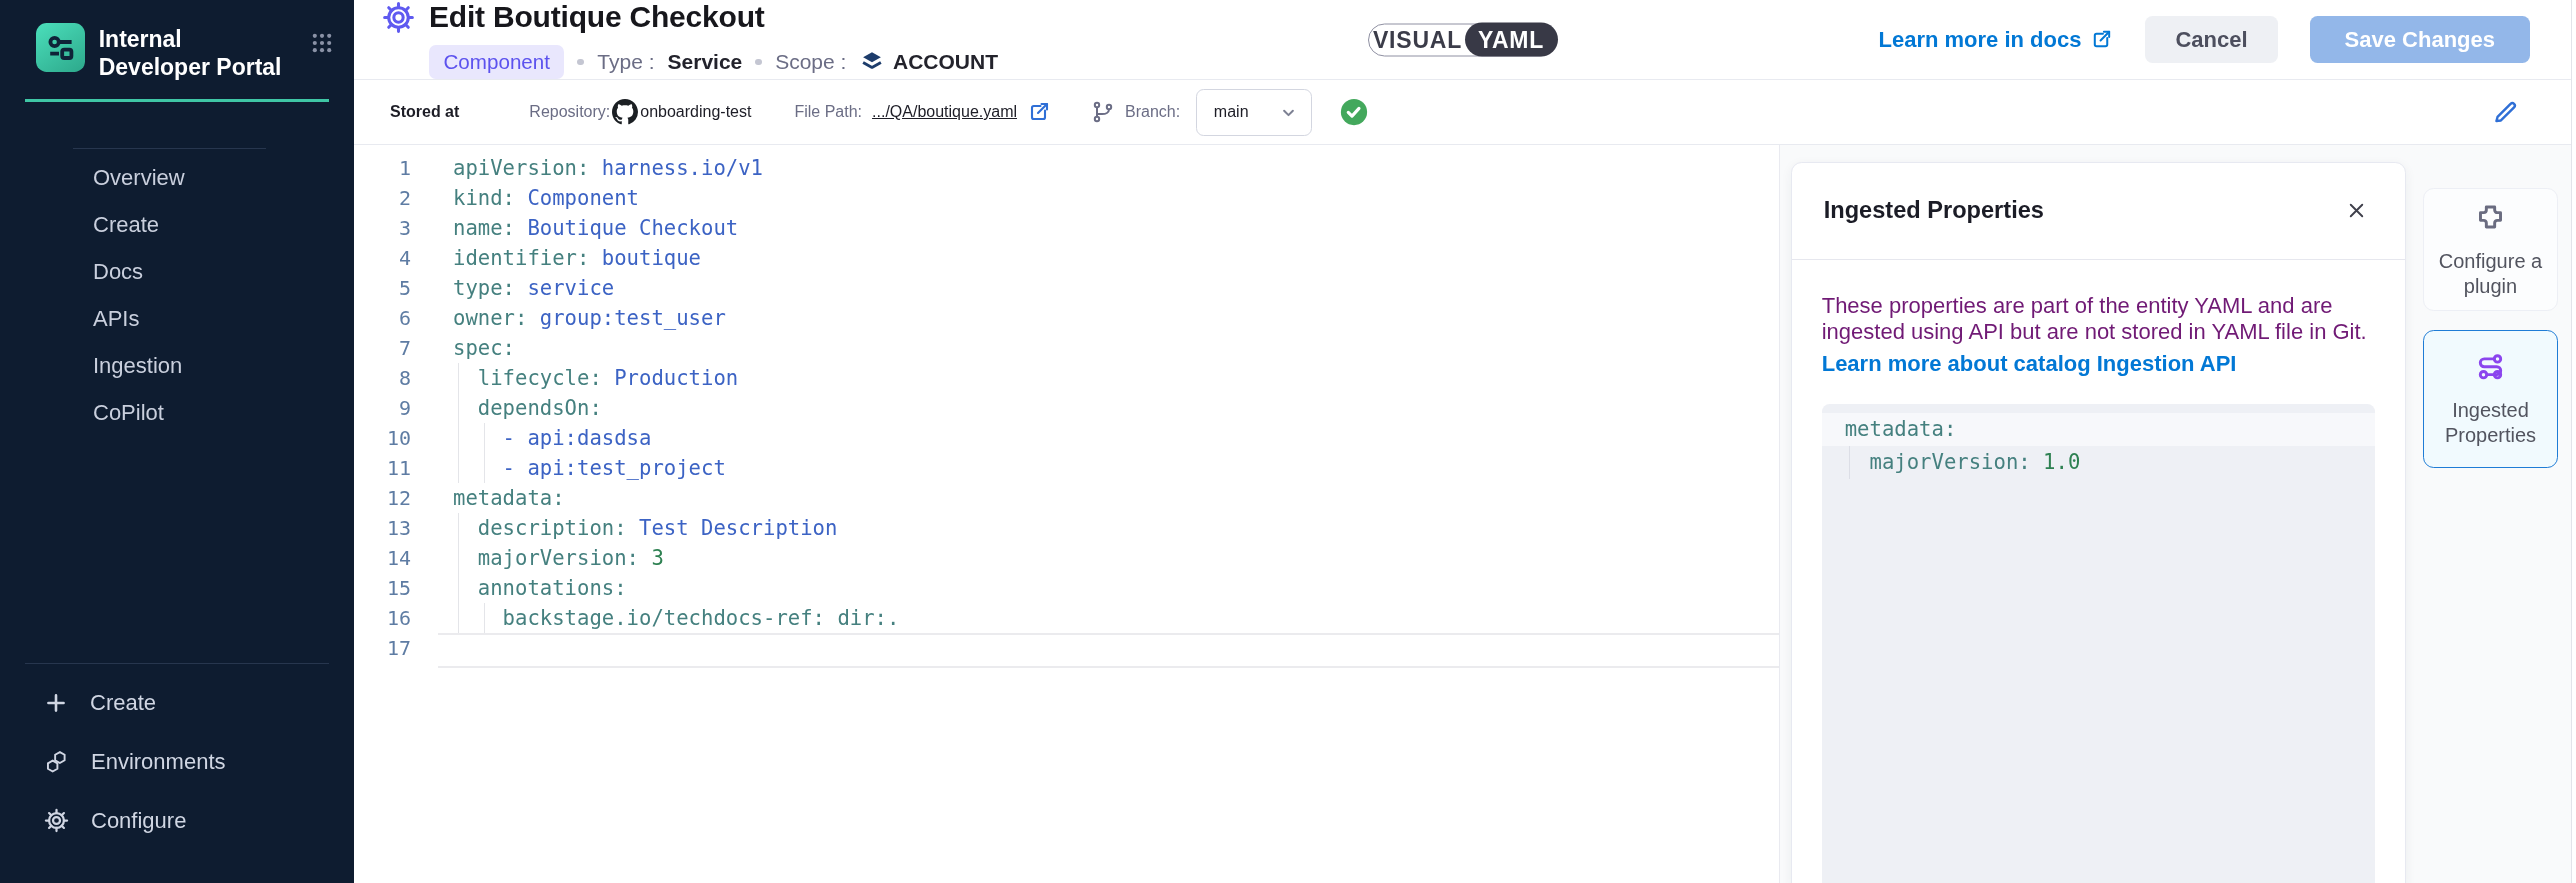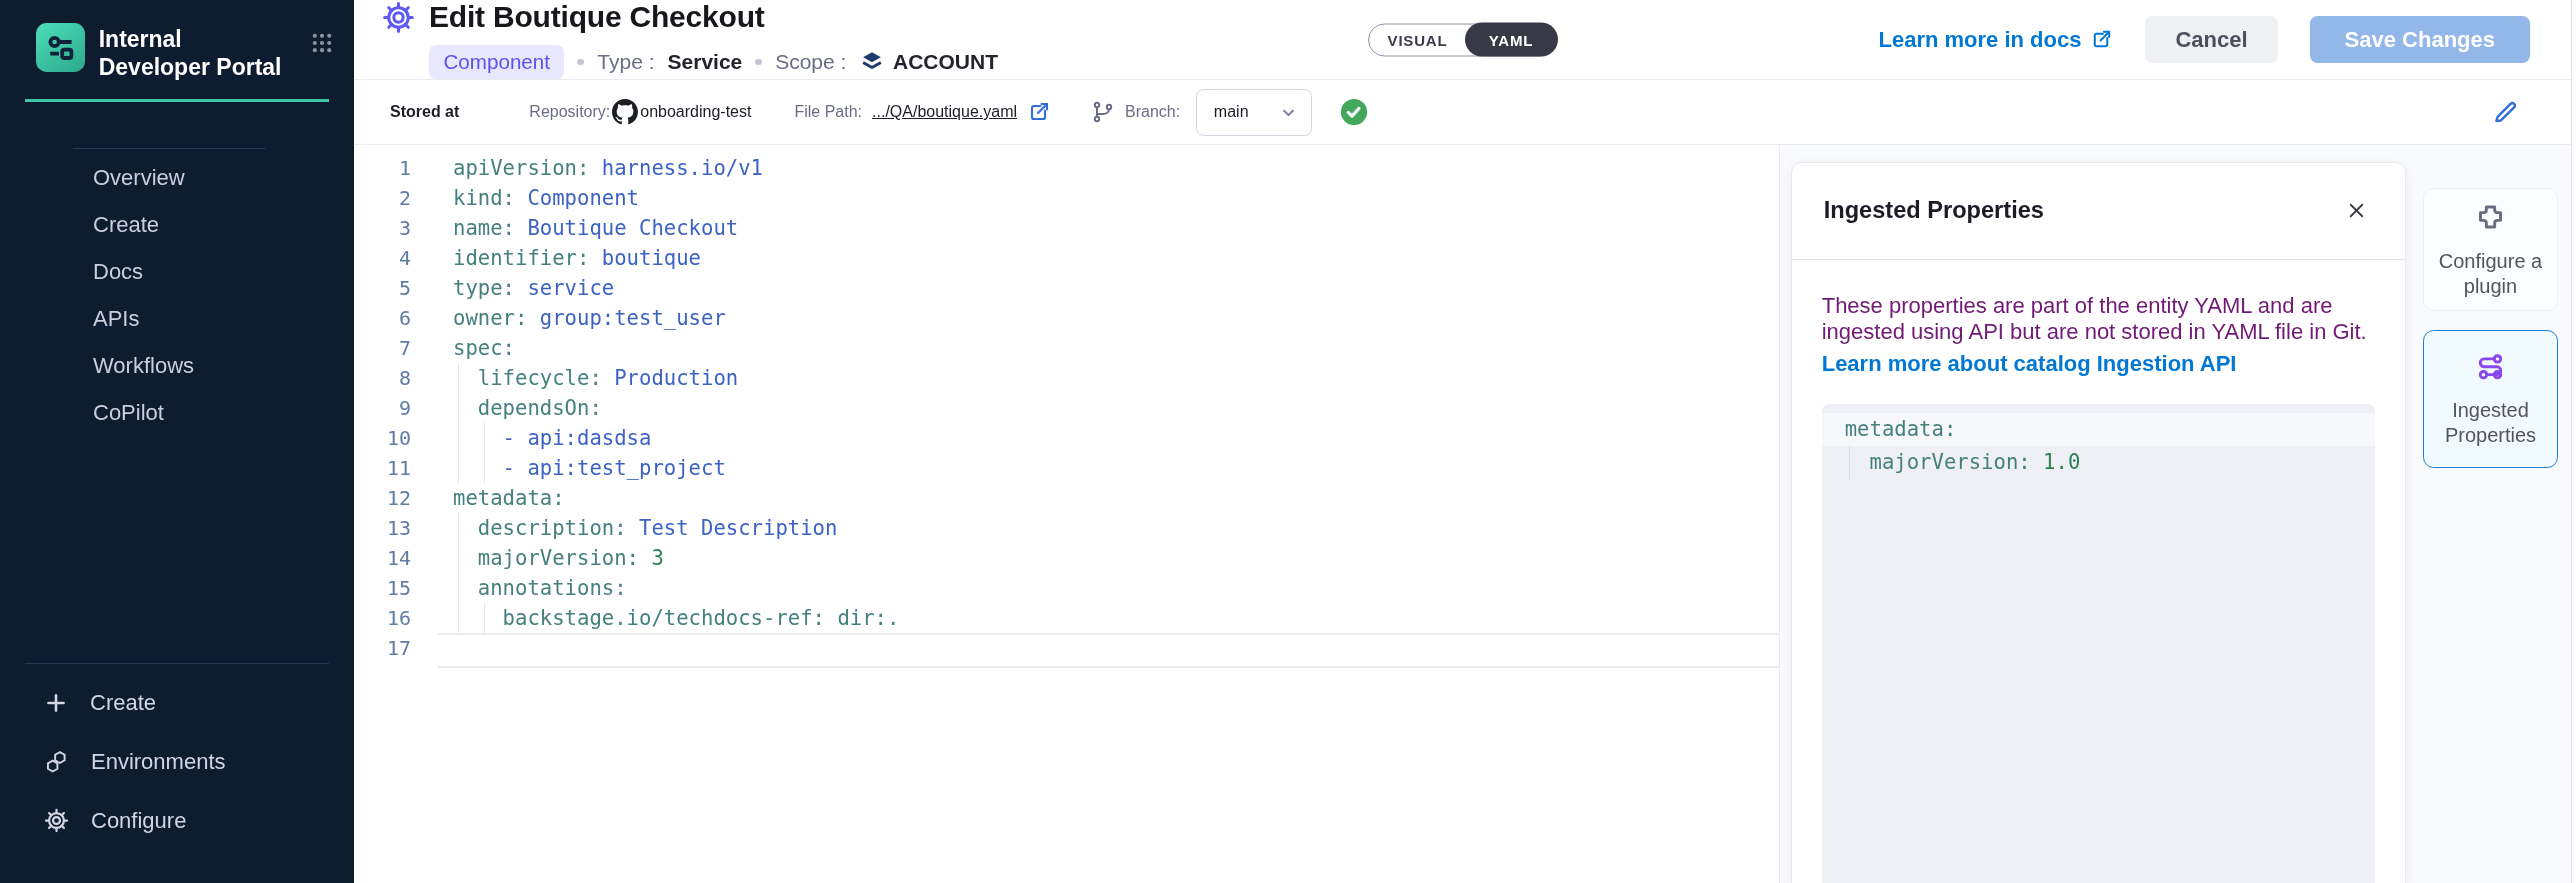--- a/index.html
+++ b/index.html
@@ -31,21 +31,21 @@
   .title-row { display:flex; align-items:center; gap:13px; }
   .page-title { font-size:30px; font-weight:700; color:#17171c; letter-spacing:-0.2px; }
   .crumb-row { display:flex; align-items:center; gap:13px; margin-left:48px; }
   .badge { background:var(--badge-bg,#e9e7fd); color:var(--badge-text,#5c52ee); font-size:20.6px; font-weight:500; padding:5.3px 14.5px; border-radius:6.9px; }
   .dot { width:6.9px; height:6.9px; border-radius:50%; background:#c4c6d2; }
   .crumb-label { font-size:21px; color:#6b6d85; }
   .crumb-value { font-size:21px; color:#23232c; font-weight:700; }
   .scope-wrap { display:flex; align-items:center; gap:7.6px; }
 
   .toggle { position:absolute; left:1014px; top:50%; transform:translateY(-50%); width:189px; height:33px; border:1.5px solid #8f90a2; border-radius:18px; background:#fff; cursor:pointer; }
-  .tseg { position:absolute; display:flex; align-items:center; justify-content:center; font-size:15px; font-weight:700; letter-spacing:0.8px; }
+  .tseg { position:absolute; display:flex; align-items:center; justify-content:center; font-size:23px; font-weight:700; letter-spacing:0.8px; }
   .tseg.visual { left:0; top:0; bottom:0; width:97px; color:#3b3c49; }
   .tseg.yaml { right:-1.5px; top:-1.5px; bottom:-1.5px; width:93px; background:var(--toggle-dark,#383946); color:#fff; border-radius:18px; }
 
   .right-actions { margin-left:auto; display:flex; align-items:center; gap:32px; }
   .docs-link { display:flex; align-items:center; gap:9px; color:var(--accent-blue,#0278d5); font-size:22px; font-weight:700; cursor:pointer; text-decoration:none; }
   .btn { height:47px; border:none; border-radius:7.6px; font-family:Liberation Sans, sans-serif; font-size:22px; font-weight:700; cursor:pointer; }
   .btn-cancel { background:#eef0f4; color:#4d4f5e; padding:0 30px; }
   .btn-save { background:var(--save-bg,#93b7e9); color:#fff; padding:0 35px; }
 
   
@@ -128,21 +128,21 @@
         </svg>
       </div>
     </div>
     <div class="teal-rule"></div>
     <div class="side-divider"></div>
     <nav class="menu">
         <div class="menu-item">Overview</div>
         <div class="menu-item">Create</div>
         <div class="menu-item">Docs</div>
         <div class="menu-item">APIs</div>
-        <div class="menu-item">Workflows</div>
+        <div class="menu-item">Ingestion</div>
         <div class="menu-item">CoPilot</div>
       </nav>
 
     <div class="side-bottom">
       <div class="bdivider"></div>
       <div class="bitem">
         <svg width="26" height="26" viewBox="0 0 24 24" fill="none" stroke="#d0d6e3" stroke-width="2.4" stroke-linecap="round">
           <path d="M12 5v14M5 12h14"></path>
         </svg>
         <span>Create</span>

